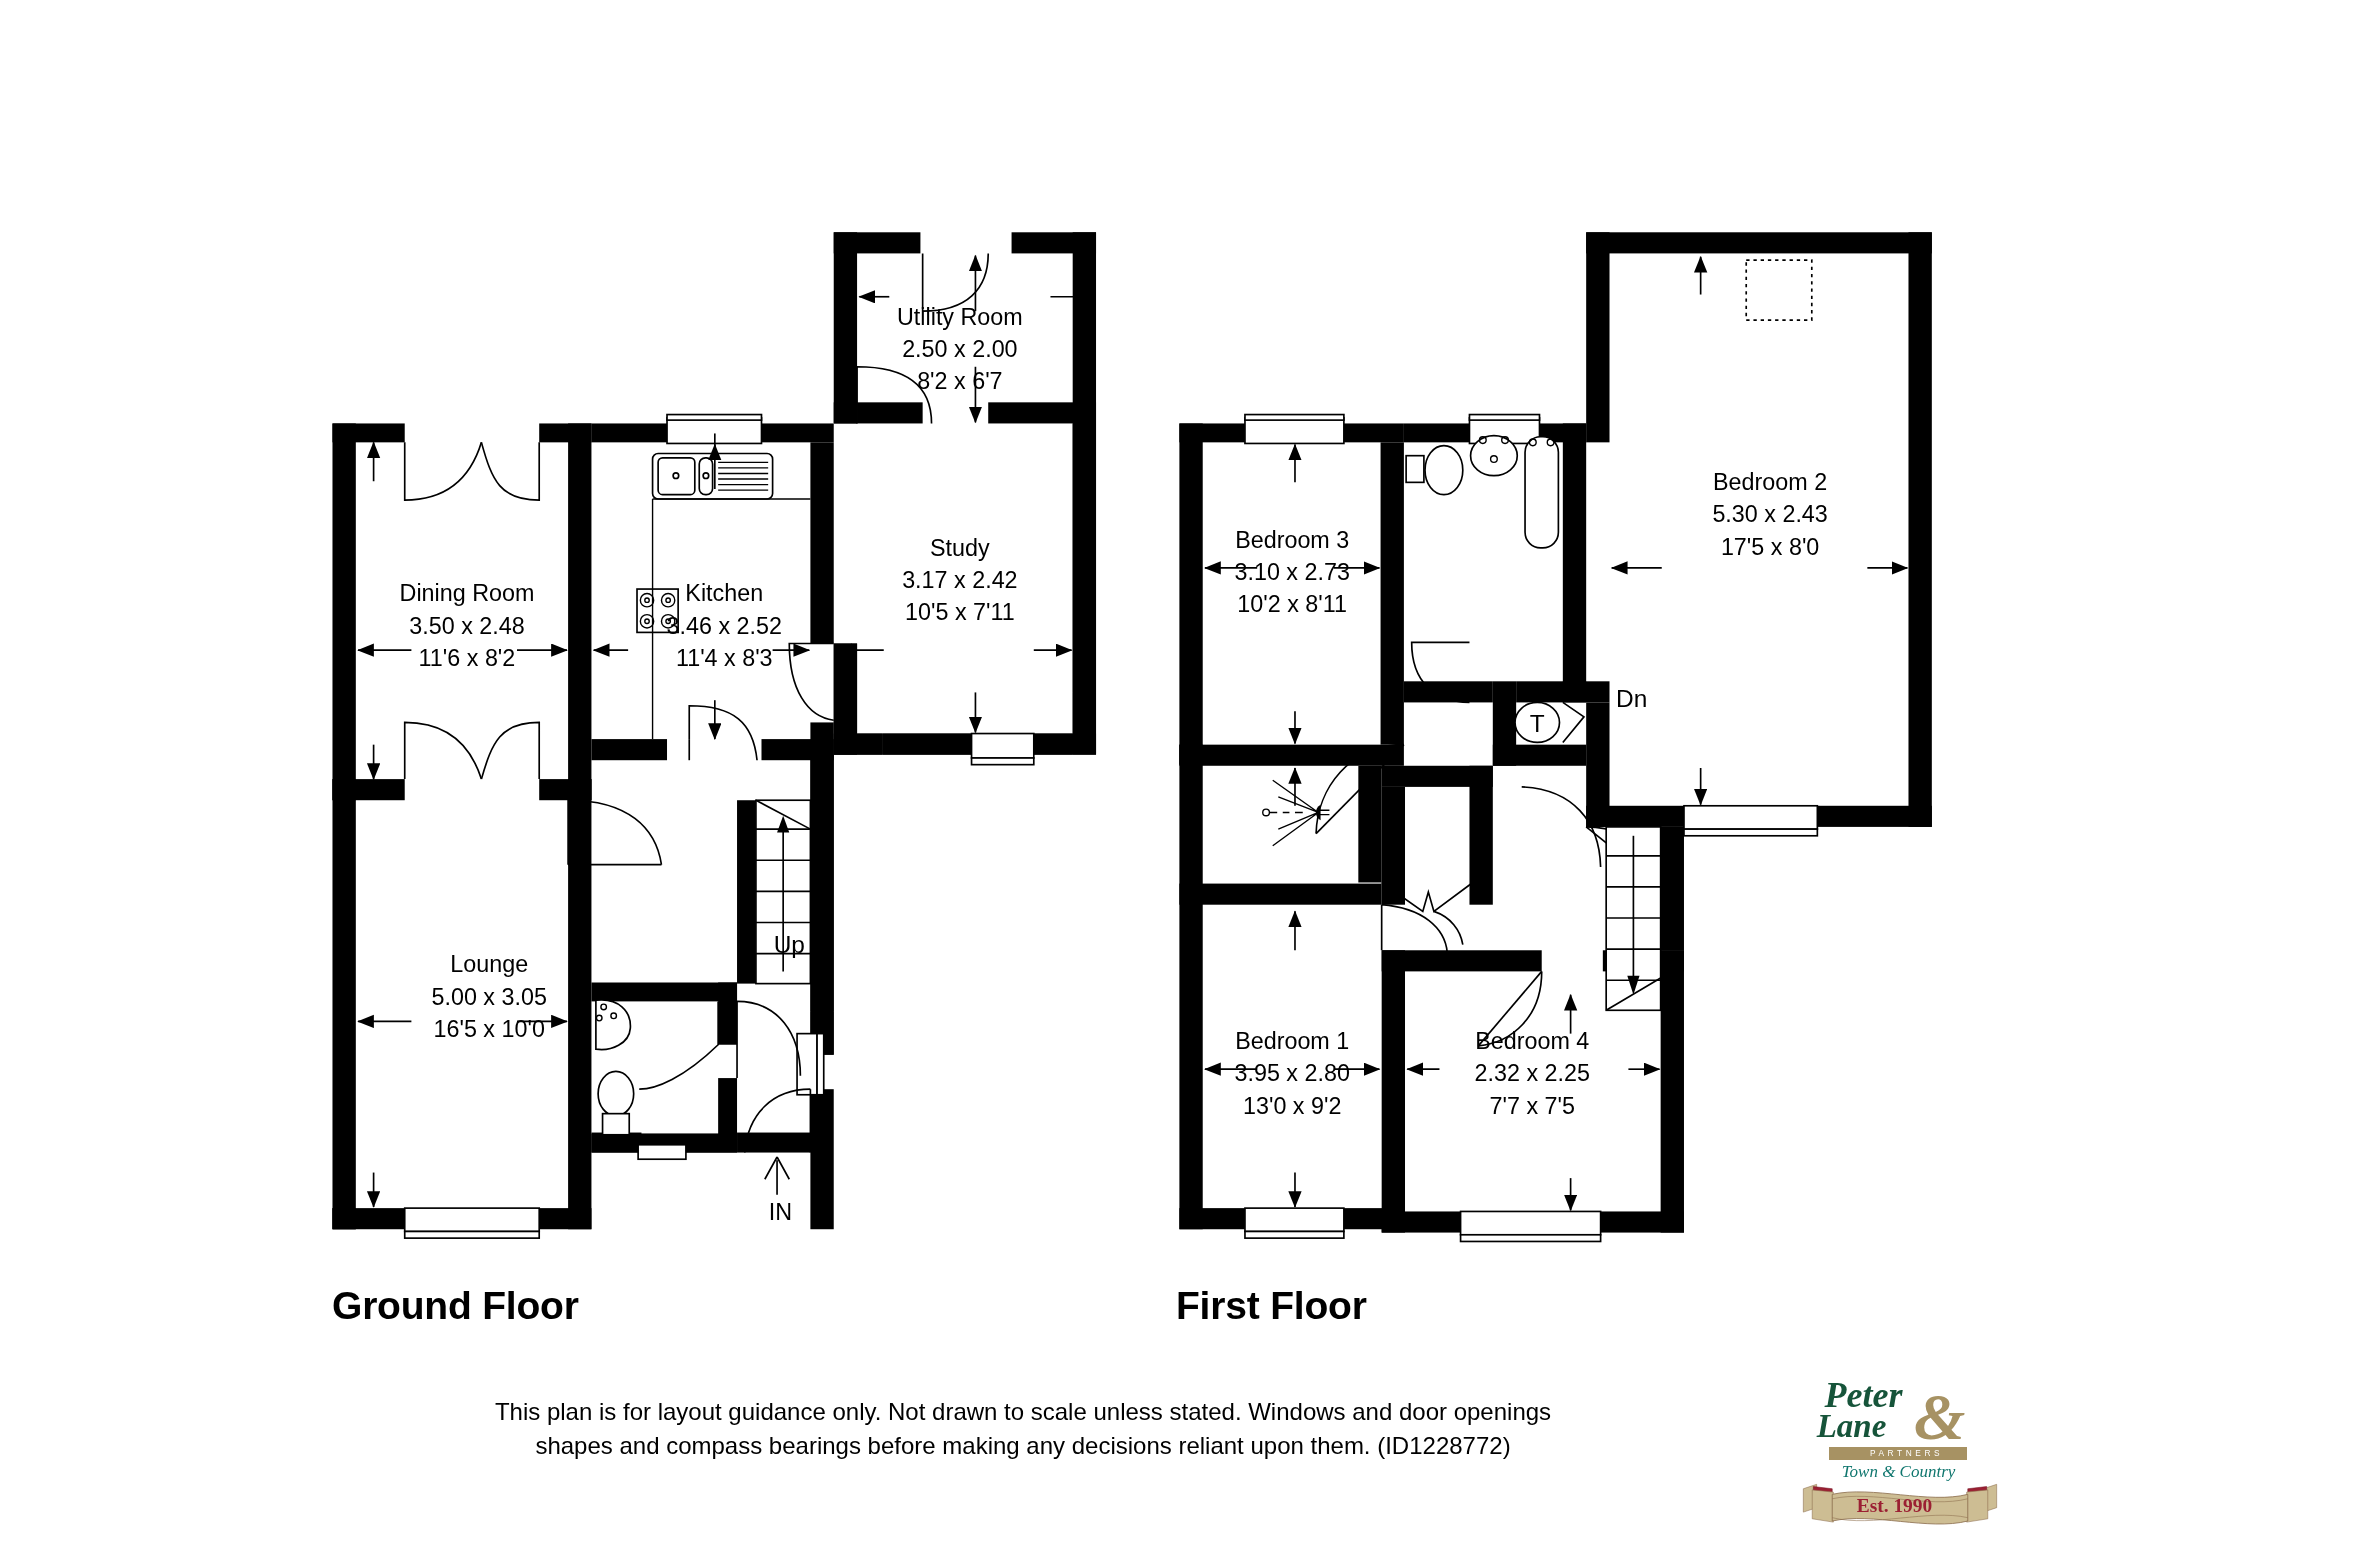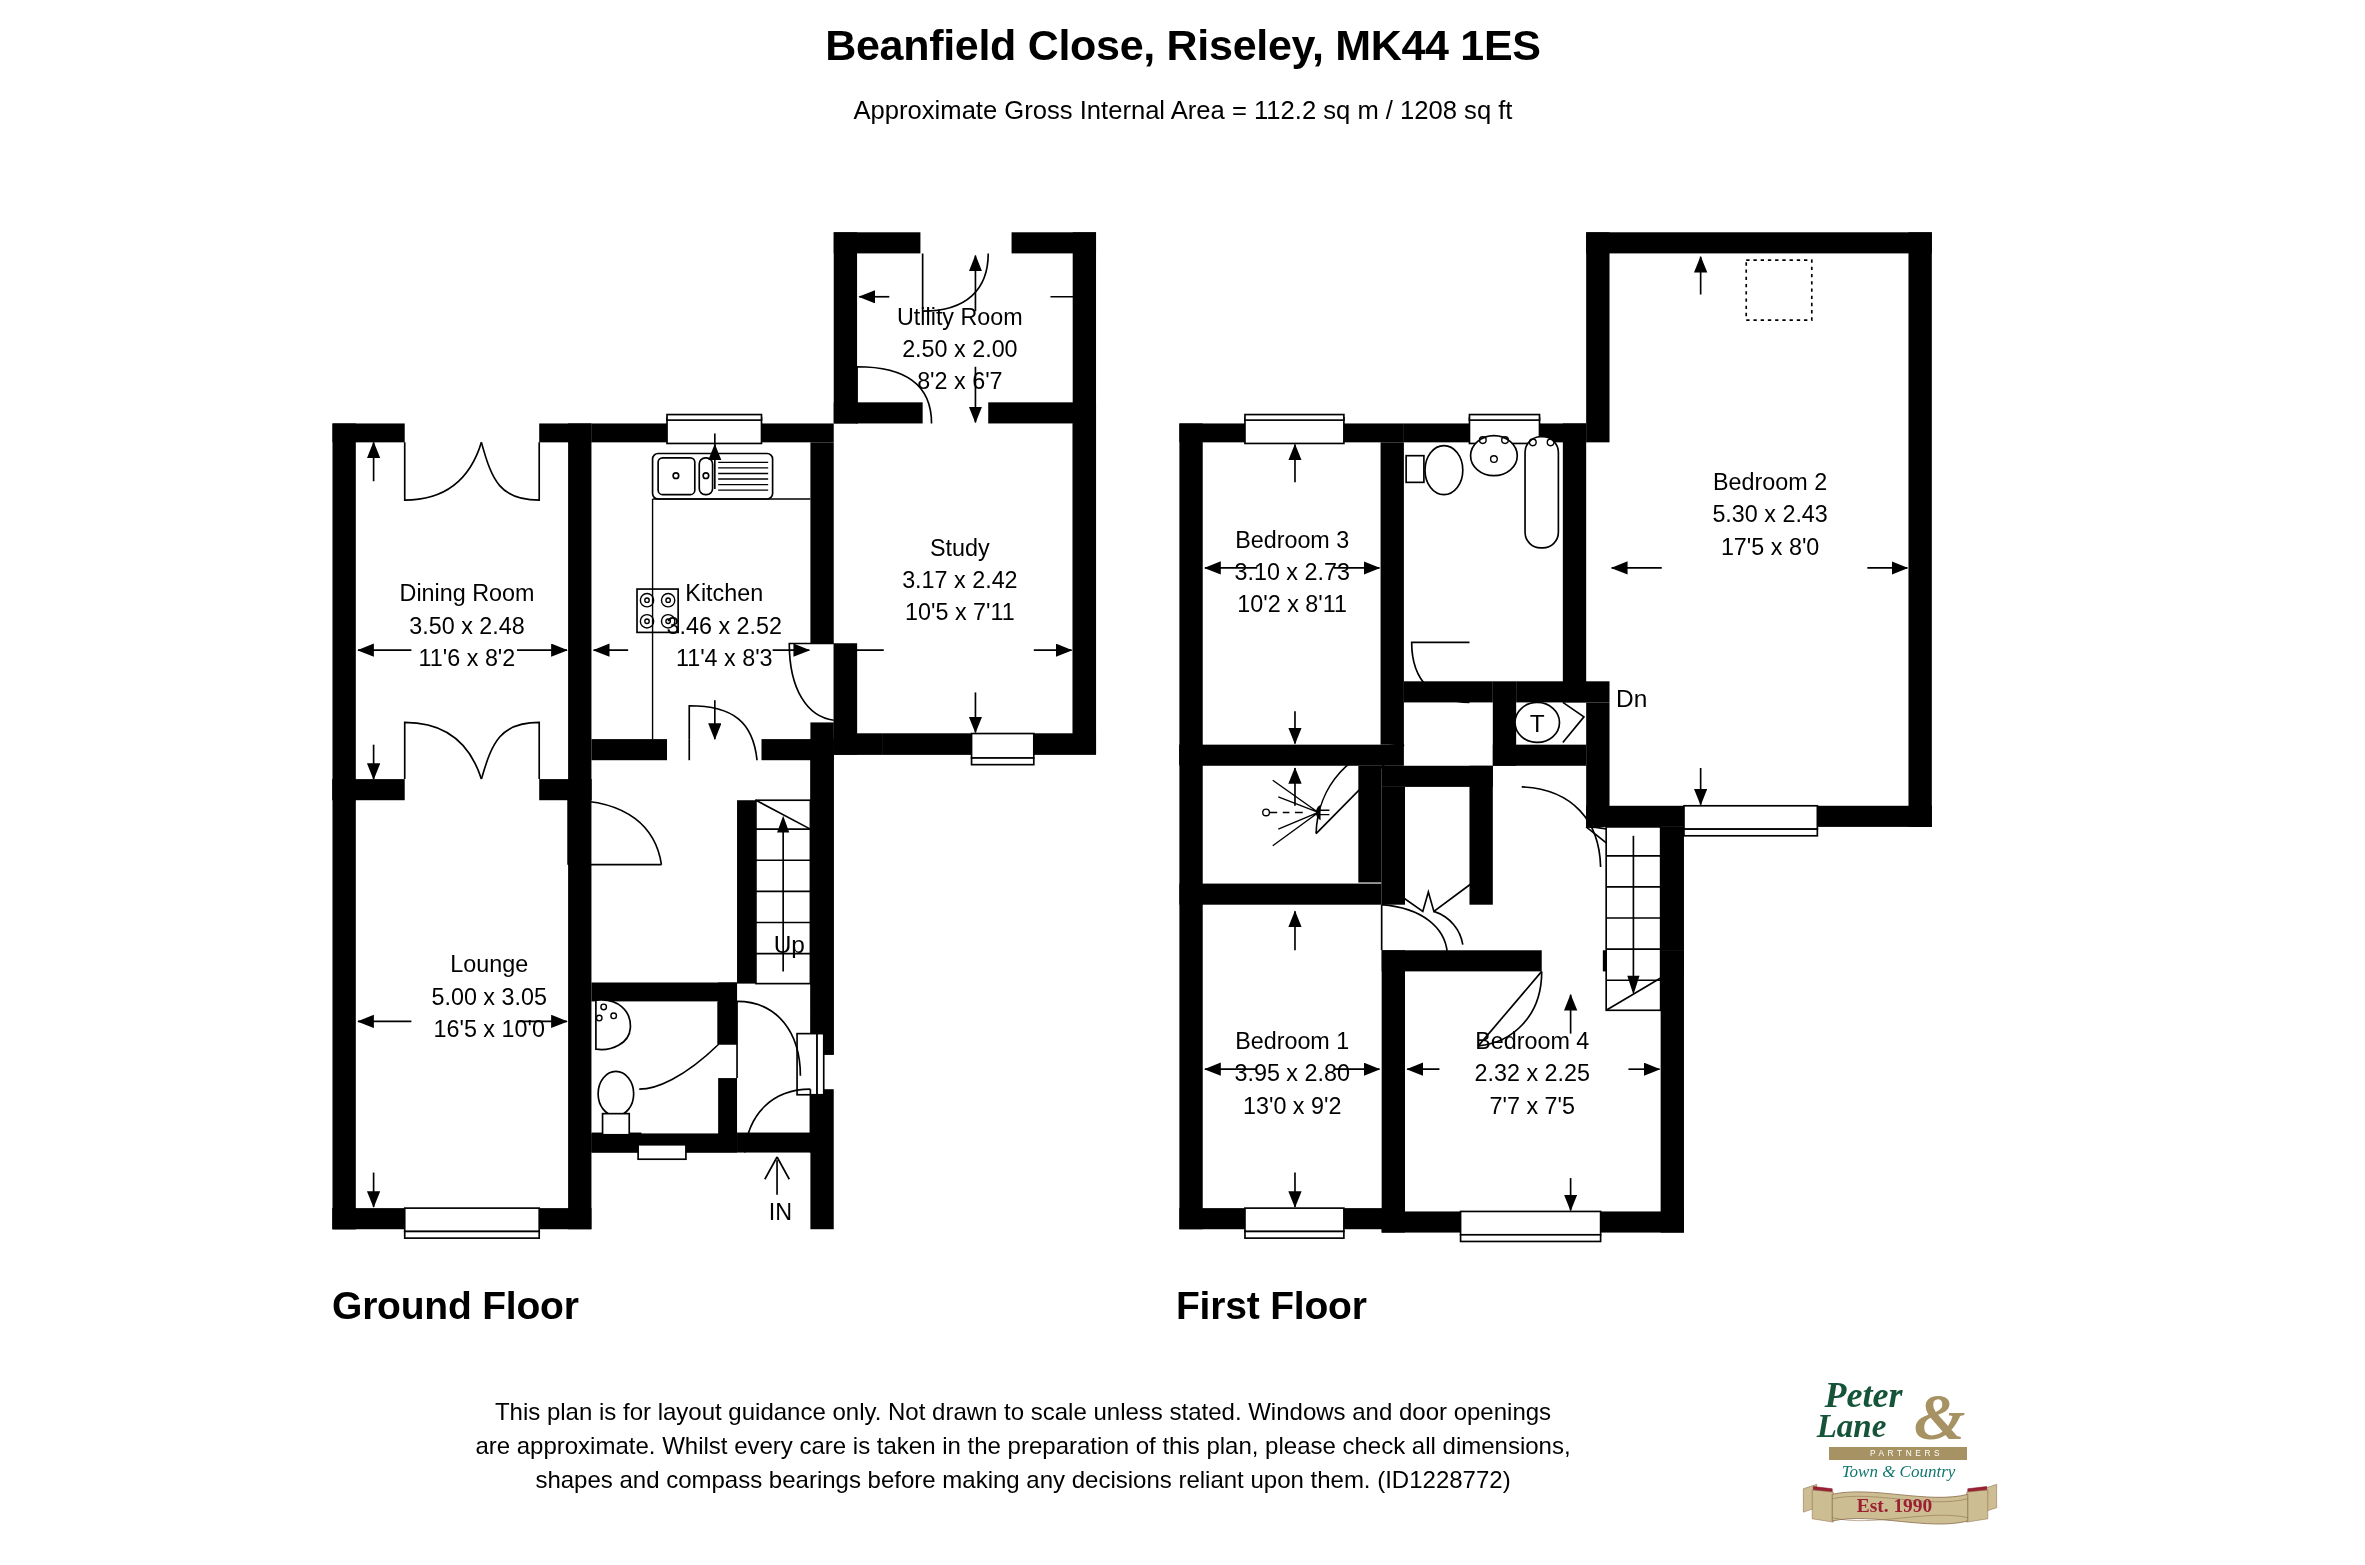--- a/index.html
+++ b/index.html
@@ -80,24 +80,20 @@
     font-size:19.4px;color:#9b2033;
   }
 
   text{font-family:"Liberation Sans", sans-serif;}
 </style>
 </head>
 <body>
 
 <div class="page">
 
-  <div class="header">
-    <div class="title">Beanfield Close, Riseley, MK44 1ES</div>
-    <div class="subtitle">Approximate Gross Internal Area = 112.2 sq m / 1208 sq ft</div>
-  </div>
 
   <svg id="plan-svg" viewBox="0 0 4257 2818">
     <defs>
       <marker id="ar" markerWidth="11" markerHeight="11" refX="9.5" refY="4" orient="auto" markerUnits="strokeWidth">
         <path d="M0,0 L10,4 L0,8 z" fill="#000"></path>
       </marker>
     </defs>
 
     <g fill="#000" stroke="none">
 
@@ -455,21 +451,20 @@
         <text x="2766" y="1318" font-size="44">T</text>
       </g>
     </g>
   </svg>
 
   <div class="floor-caption" id="gf-caption">Ground Floor</div>
   <div class="floor-caption" id="ff-caption">First Floor</div>
 
   <div class="footer">
     <div>This plan is for layout guidance only. Not drawn to scale unless stated. Windows and door openings</div>
-    <div>are approximate. Whilst every care is taken in the preparation of this plan, please check all dimensions,</div>
     <div>shapes and compass bearings before making any decisions reliant upon them. (ID1228772)</div>
   </div>
 
   <div class="logo">
     <div class="logo-top">
       <span class="logo-words">
         <span class="logo-peter">Peter</span>
         <span class="logo-lane">Lane</span>
       </span>
       <span class="logo-amp">&amp;</span>

